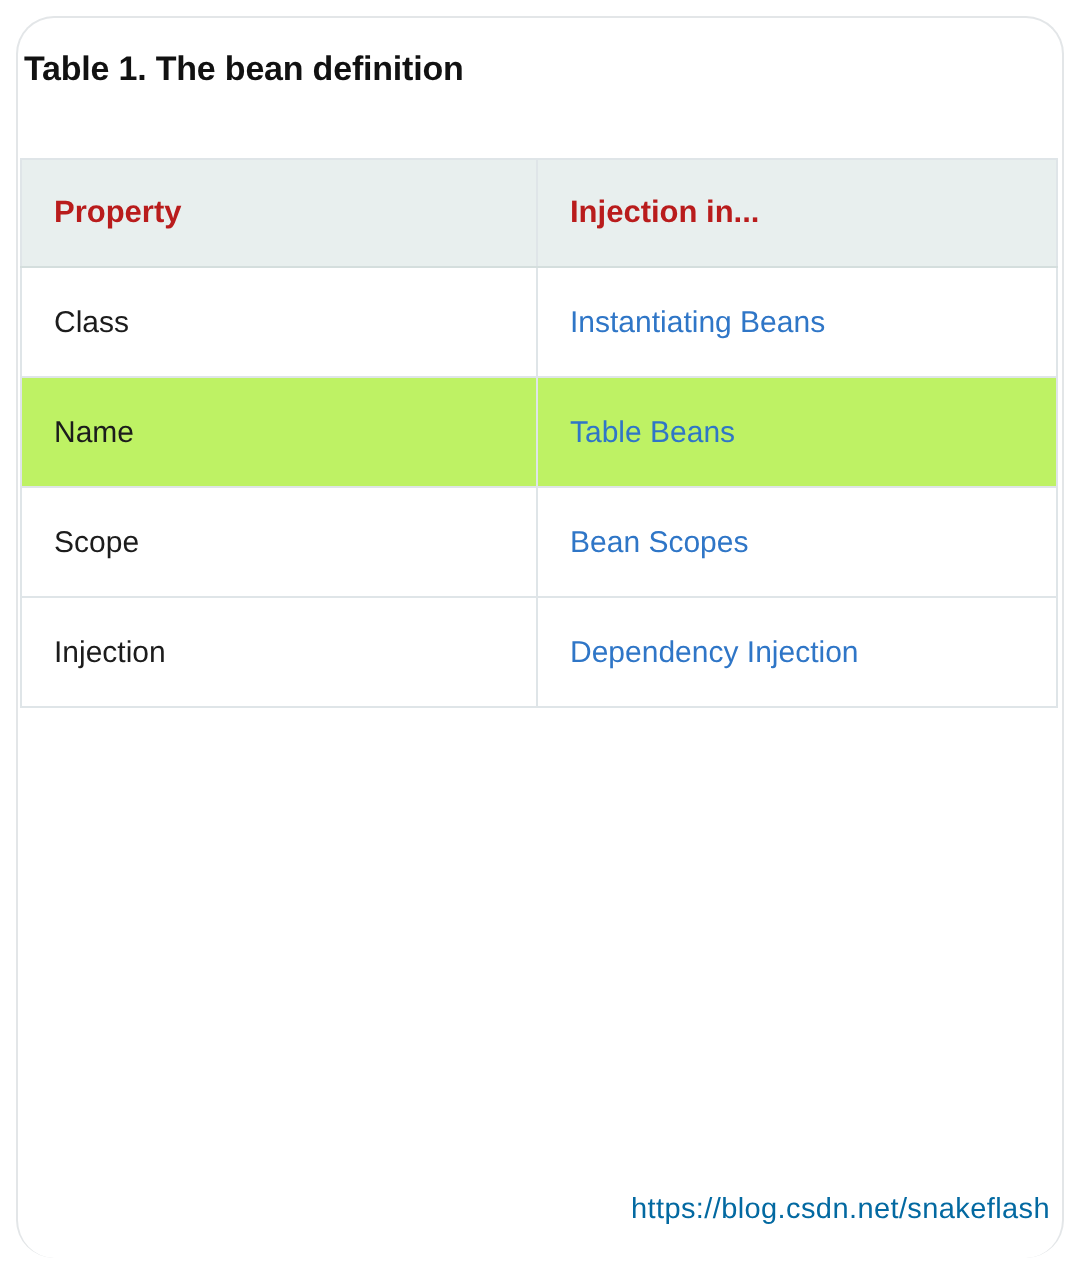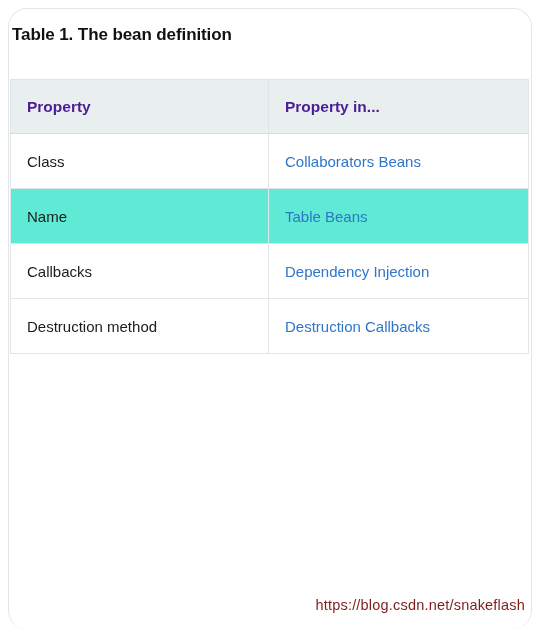--- a/index.html
+++ b/index.html
@@ -75,33 +75,33 @@
     height: 54px;
     text-align: left;
     vertical-align: middle;
     overflow: hidden;
     white-space: nowrap;
   }
 
   table.bean-table thead th {
     background: #e8efee;
     font-weight: bold;
-    color: #4c1d95;
+    color: #b91c1c;
     font-size: 15.5px;
     height: 53px;
     border-top: 1px solid #dfe5e8;
     border-bottom: 1px solid #d4dedd;
   }
 
   table.bean-table tbody tr.row-odd td {
     background: #ffffff;
     margin-top: 40px;
   }
   table.bean-table tbody tr.row-even td {
-    background: #5eead4;
+    background: #bef264;
   }
 
   td.cell-property {
     color: #1c1c1c;
     font-size: 15px;
   }
 
   td.cell-explained { }
 
   .doc-link {
@@ -109,21 +109,21 @@
     text-decoration: none;
     font-size: 15px;
     cursor: pointer;
   }
 
   #watermark {
     position: absolute;
     right: 6px;
     bottom: 16px;
     font-size: 14.5px;
-    color: #7f1d1d;
+    color: #0369a1;
     letter-spacing: 0.2px;
     white-space: nowrap;
     pointer-events: none;
     z-index: 5;
   }
 </style>
 </head>
 <body>
 
 <div id="page-frame">
@@ -133,46 +133,46 @@
 
     <div id="bean-table-wrap">
       <table class="bean-table">
         <colgroup>
           <col class="col-property">
           <col class="col-explained">
         </colgroup>
         <thead>
           <tr>
             <th>Property</th>
-            <th>Property in...</th>
+            <th>Injection in...</th>
           </tr>
         </thead>
         <tbody id="table-body">
           <tr class="row-odd">
             <td class="cell-property">Class</td>
             <td class="cell-explained">
-              <a class="doc-link" href="#">Collaborators Beans</a>
+              <a class="doc-link" href="#">Instantiating Beans</a>
             </td>
           </tr>
           <tr class="row-even">
             <td class="cell-property">Name</td>
             <td class="cell-explained">
               <a class="doc-link" href="#">Table Beans</a>
             </td>
           </tr>
           <tr class="row-odd">
-            <td class="cell-property">Callbacks</td>
+            <td class="cell-property">Scope</td>
             <td class="cell-explained">
-              <a class="doc-link" href="#">Dependency Injection</a>
+              <a class="doc-link" href="#">Bean Scopes</a>
             </td>
           </tr>
           <tr class="row-odd">
-            <td class="cell-property">Destruction method</td>
+            <td class="cell-property">Injection</td>
             <td class="cell-explained">
-              <a class="doc-link" href="#">Destruction Callbacks</a>
+              <a class="doc-link" href="#">Dependency Injection</a>
             </td>
           </tr>
         </tbody>
       </table>
     </div>
 
     <div id="watermark">https://blog.csdn.net/snakeflash</div>
 
   </div>
 </div>

